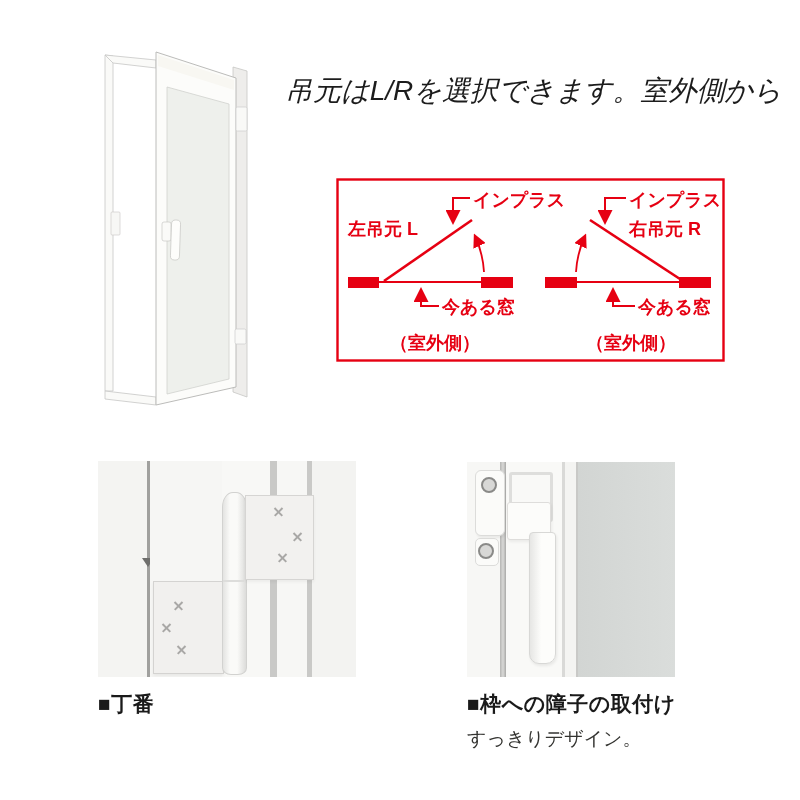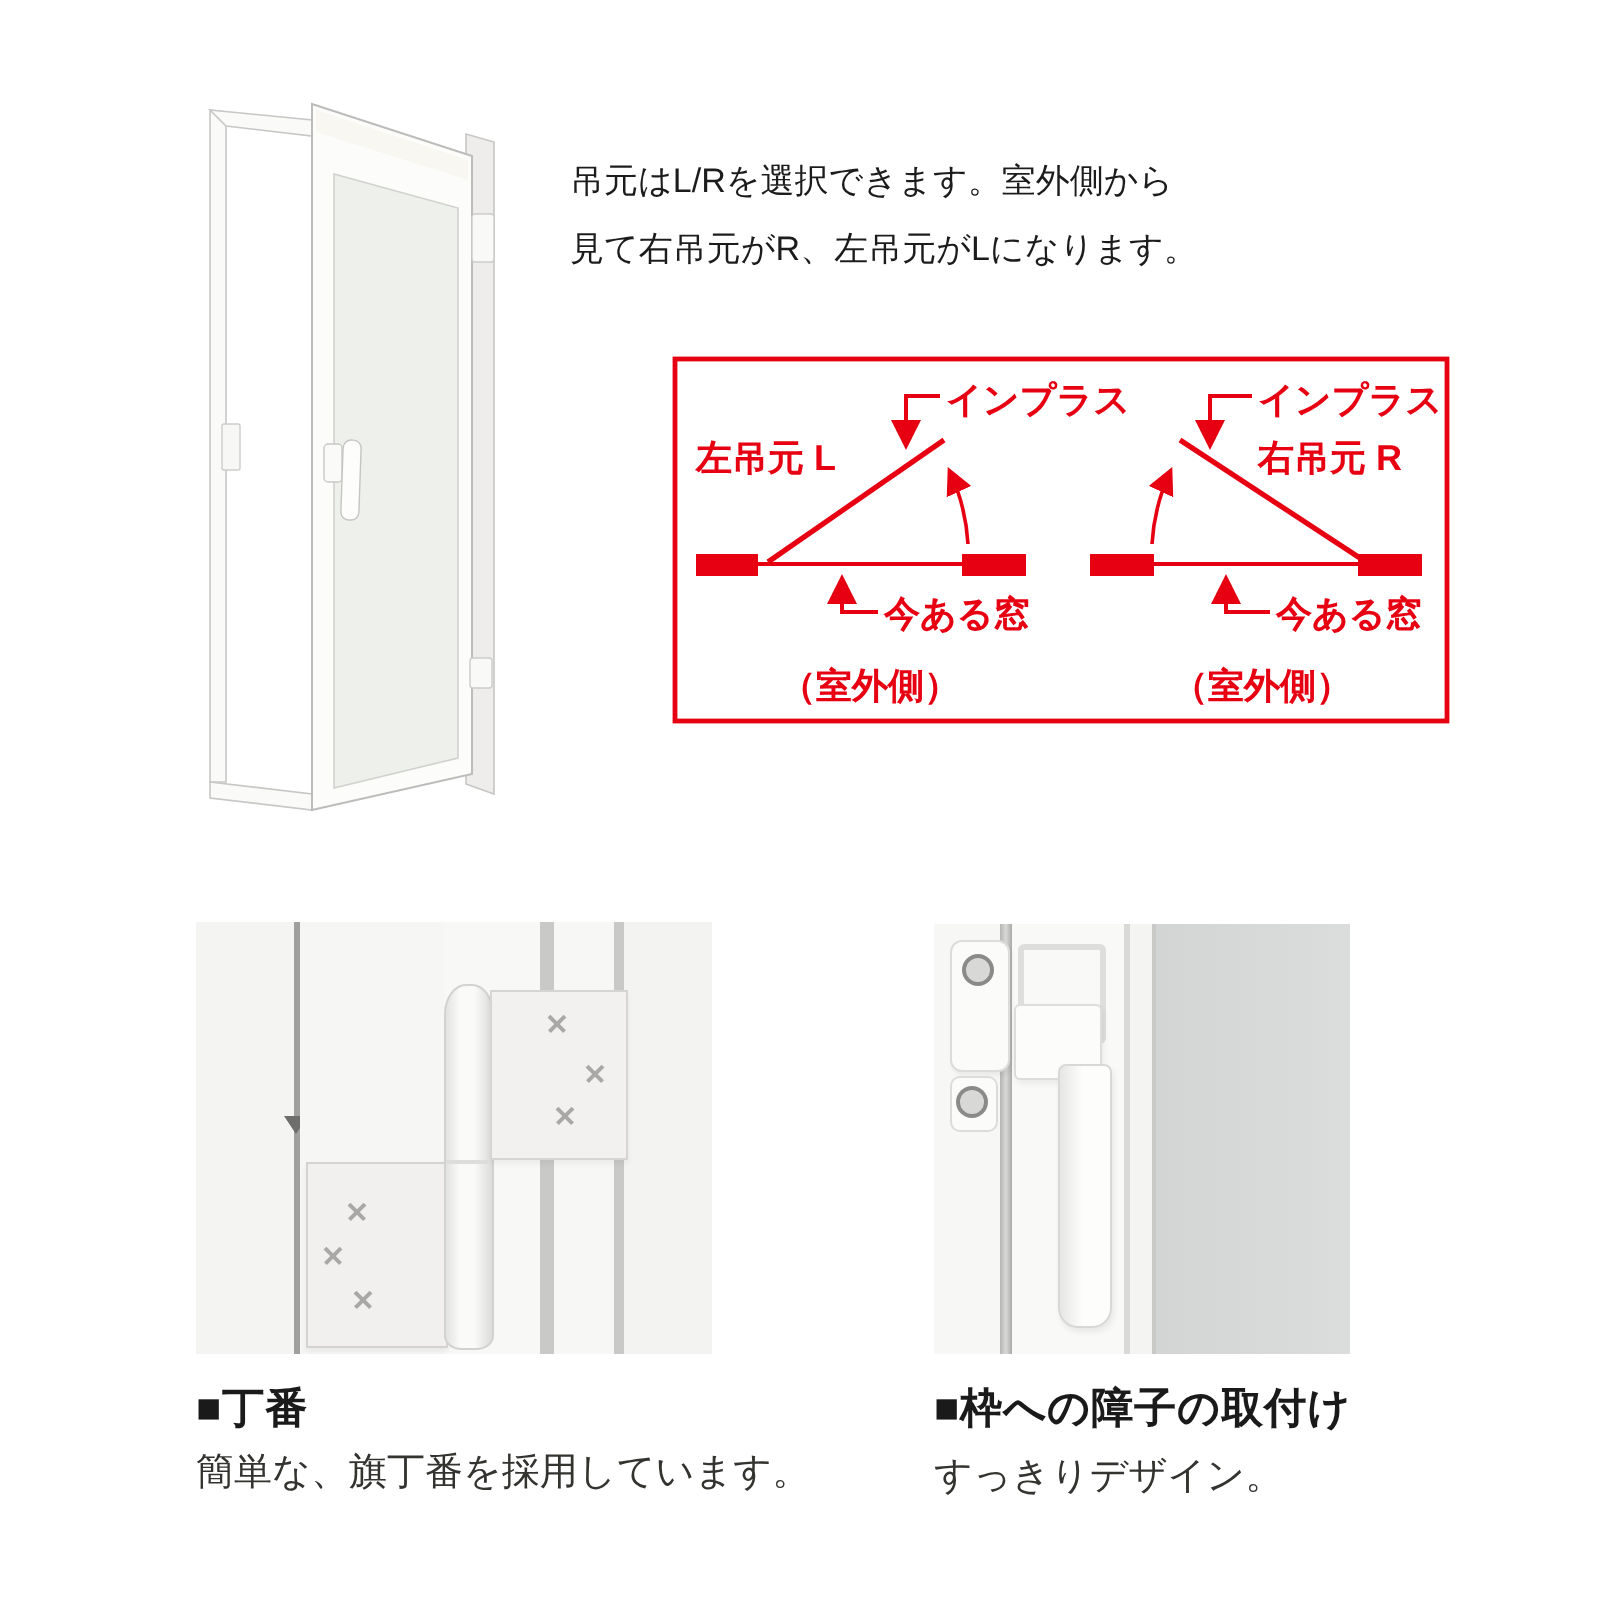--- a/index.html
+++ b/index.html
@@ -8,22 +8,22 @@
     --body-ink:#333330;
   }
   html,body{margin:0;padding:0;background:#fff;}
   .canvas{
     position:relative;width:800px;height:800px;background:#ffffff;
     font-family:"Liberation Sans","DejaVu Sans",sans-serif;overflow:hidden;
   }
   
   .intro{
     position:absolute;left:285px;top:74px;width:472px;
-    text-align:left;font-size:17px;line-height:34px;color:var(--ink);
-    letter-spacing:0px;white-space:nowrap;
+    text-align:center;font-size:28px;line-height:34px;color:var(--ink);
+    letter-spacing:0px;white-space:nowrap;font-style:italic;
   }
   
   .diagram{position:absolute;left:336px;top:178px;width:389px;height:184px;}
   .dt{font-size:18px;font-weight:bold;fill:var(--red);font-family:"Liberation Sans","DejaVu Sans",sans-serif;}
   .rl{stroke:var(--red);fill:none;}
   
   .windraw{position:absolute;left:85px;top:40px;width:170px;height:372px;}
   
   .photo{position:absolute;overflow:hidden;}
   .photo *{position:absolute;}
@@ -88,21 +88,20 @@
       <polygon points="82,47 144,64 144,339 82,354" fill="#eef0ec" stroke="#d0d2ce" stroke-width="0.8"></polygon>
       <rect x="77" y="182" width="9" height="19" rx="2" fill="#fafaf8" stroke="#c8c8c6" stroke-width="0.7"></rect>
       <rect x="86" y="180" width="9" height="40" rx="4" transform="rotate(2 90 200)" fill="#fdfdfb" stroke="#c5c5c3" stroke-width="0.7"></rect>
     </g>
     <rect x="151" y="67" width="11" height="24" rx="1.5" fill="#f9f9f7" stroke="#cccccc" stroke-width="0.7"></rect>
     <rect x="150" y="289" width="11" height="15" rx="1.5" fill="#f9f9f7" stroke="#cccccc" stroke-width="0.7"></rect>
   </svg>
 
   <div class="intro">
     <div>吊元はL/Rを選択できます。室外側から</div>
-    <div>見て右吊元がR、左吊元がLになります。</div>
   </div>
 
   <svg class="diagram" viewBox="0 0 389 184">
     <defs>
       <marker id="arr" viewBox="0 0 10 10" refX="8" refY="5" markerWidth="7.5" markerHeight="7.5" orient="auto">
         <path d="M0,0 L10,5 L0,10 z" fill="#e60012"></path>
       </marker>
     </defs>
     <rect x="1.5" y="1.5" width="386" height="181" fill="#ffffff" stroke="#e60012" stroke-width="2.4"></rect>
 
@@ -169,20 +168,19 @@
     <div class="cp-keeper-bot"></div>
     <div class="cp-screw" style="left:14px;top:15px;"></div>
     <div class="cp-screw" style="left:11px;top:81px;"></div>
     <div class="cp-hook"></div>
     <div class="cp-base"></div>
     <div class="cp-grip"></div>
   </div>
 
   <div class="feat-title t1">■丁番</div>
   <div class="feat-body b1">
-    <div>簡単な、旗丁番を採用しています。</div>
   </div>
   <div class="feat-title t2">■枠への障子の取付け</div>
   <div class="feat-body b2">
     <div>すっきりデザイン。</div>
   </div>
 
 </div>
 
 </body></html>

